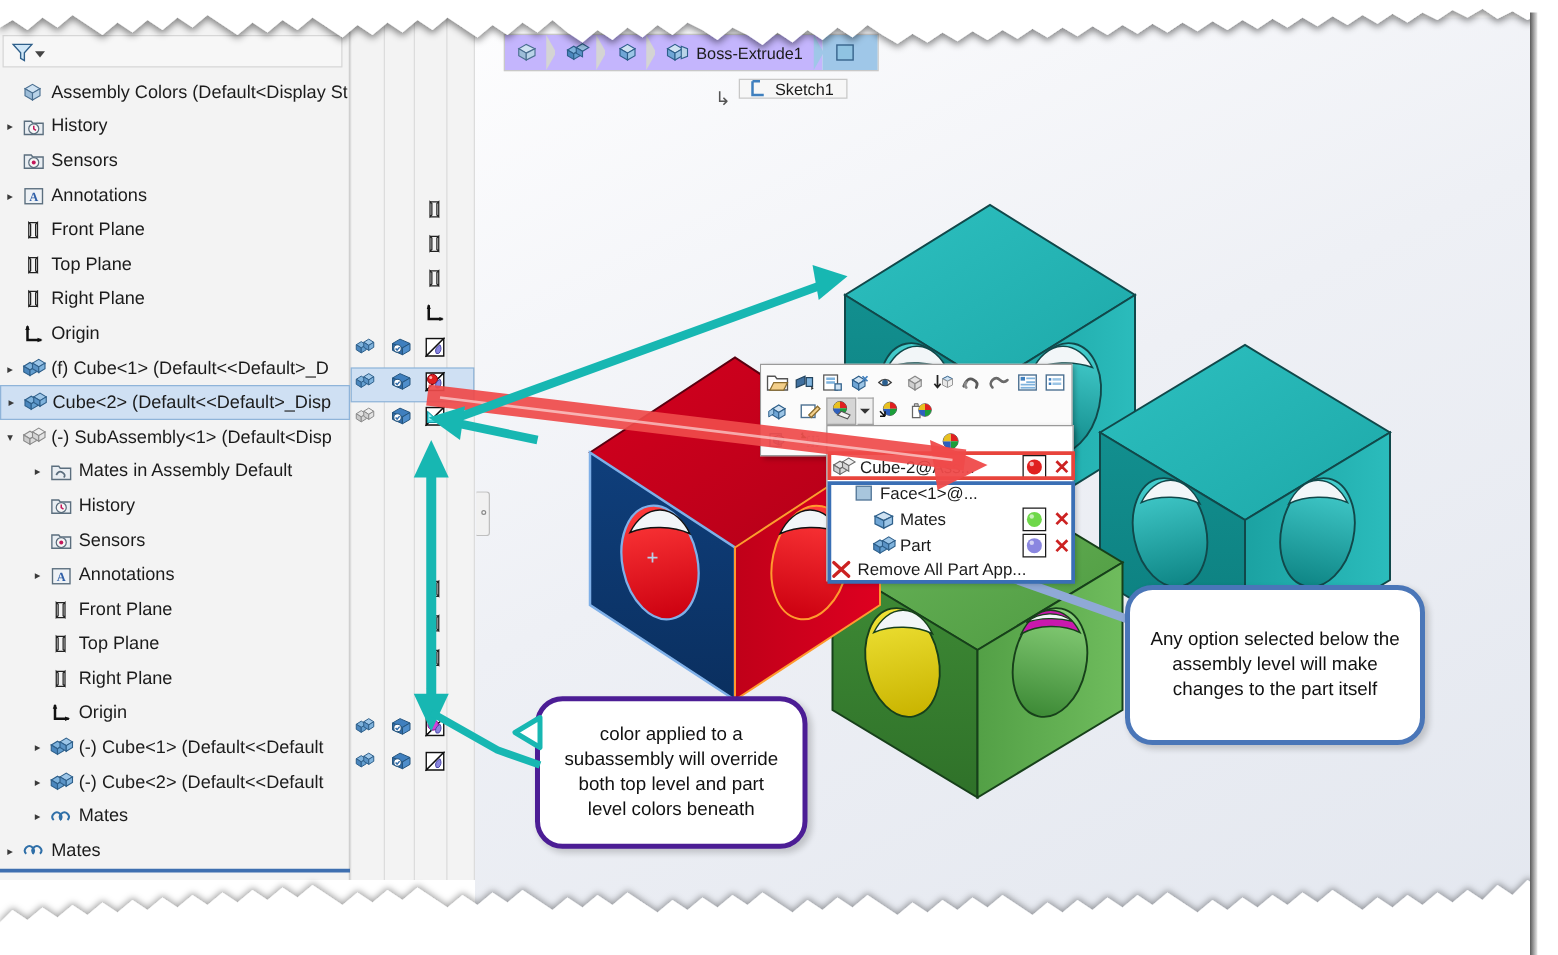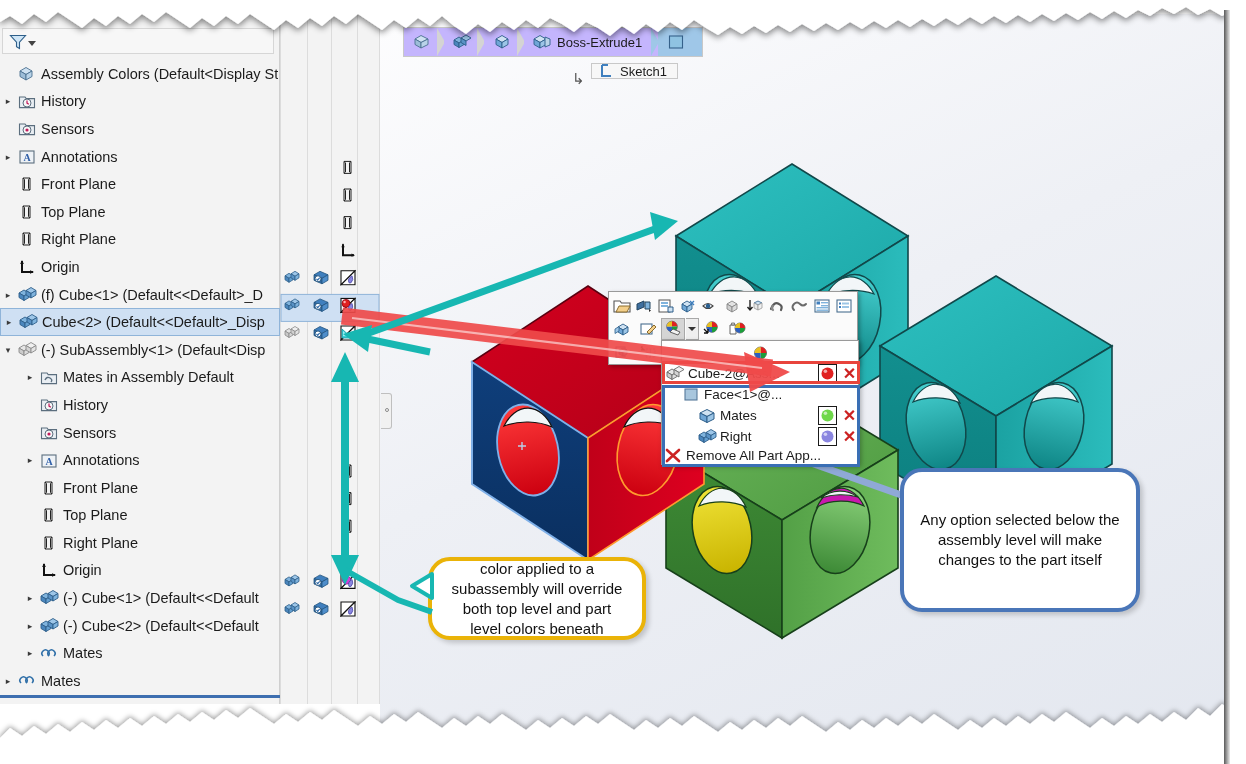--- a/index.html
+++ b/index.html
@@ -266,28 +266,28 @@
     text-align: center;
     font-size: 15px;
     line-height: 20px;
     color: #111;
     display: flex; align-items: center; justify-content: center;
     padding: 8px 14px;
     z-index: 45;
   }
   #callout-sub {
     left: 428px; top: 557px;
-    width: 218px; height: 83px;
-    border: 4px solid #eab308;
+    width: 218px; height: 122px;
+    border: 4px solid #4c1d95;
     border-radius: 22px;
     box-shadow: 3px 3px 5px rgba(0,0,0,.18);
   }
   #callout-part {
     left: 900px; top: 468px;
-    width: 240px; height: 144px;
+    width: 240px; height: 128px;
     border: 4px solid #4a76b8;
     border-radius: 22px;
     box-shadow: 3px 3px 5px rgba(0,0,0,.18);
   }
 
   
   .ovl { position: absolute; left:0; top:0; pointer-events: none; }
 
   #right-shadow {
     position: absolute;
@@ -1187,21 +1187,21 @@
                 <span style="width:22px;display:flex;align-items:center">
                   <svg width="19" height="18" viewBox="0 0 19 18">
                     <polygon points="1,7 6,4 11,7 6,10" fill="#7fb3dd" stroke="#2e5f8a" stroke-width=".9"></polygon>
                     <polygon points="1,7 6,10 6,14.5 1,11.5" fill="#4a86bd" stroke="#2e5f8a" stroke-width=".9"></polygon>
                     <polygon points="6,10 11,7 11,11.5 6,14.5" fill="#649fd0" stroke="#2e5f8a" stroke-width=".9"></polygon>
                     <polygon points="8,4.5 13,1.5 18,4.5 13,7.5" fill="#9dc6e8" stroke="#2e5f8a" stroke-width=".9"></polygon>
                     <polygon points="8,4.5 13,7.5 13,12 8,9" fill="#5a93c6" stroke="#2e5f8a" stroke-width=".9"></polygon>
                     <polygon points="13,7.5 18,4.5 18,9 13,12" fill="#7fb3dd" stroke="#2e5f8a" stroke-width=".9"></polygon>
                   </svg>
                 </span>
-                <span class="mlabel">Right</span>
+                <span class="mlabel">Part</span>
                 <span class="swatch">
                   <svg width="15" height="15" viewBox="0 0 15 15">
                     <circle cx="7.5" cy="7.5" r="6" fill="#8a86e0"></circle>
                     <circle cx="5.4" cy="5.2" r="1.8" fill="#ffffff" opacity=".62"></circle>
                   </svg>
                 </span>
                 <span class="xmark">✕</span>
               </div>
               <div class="mi" style="padding-left: 2px; height: 17px;">
                 <div style="width:0px"></div>

